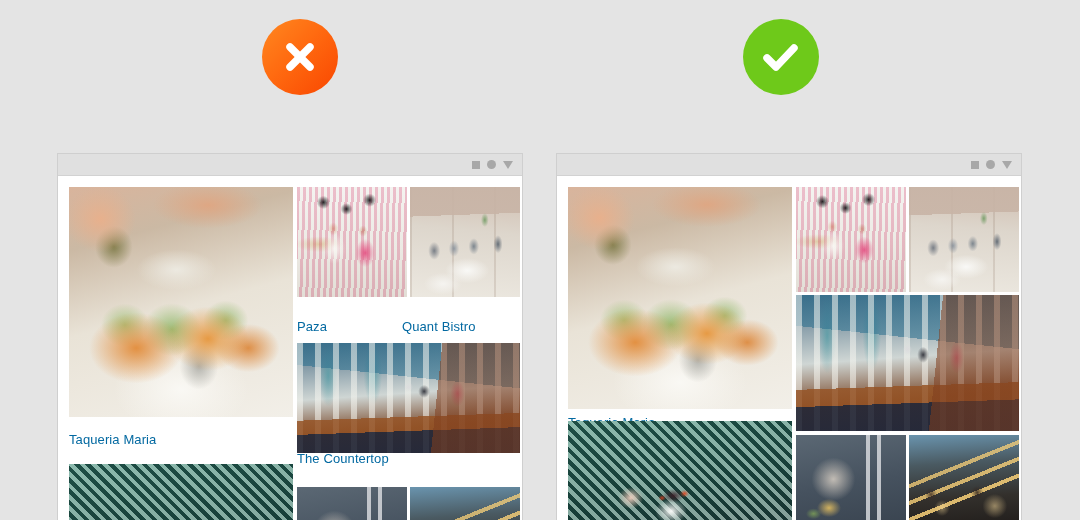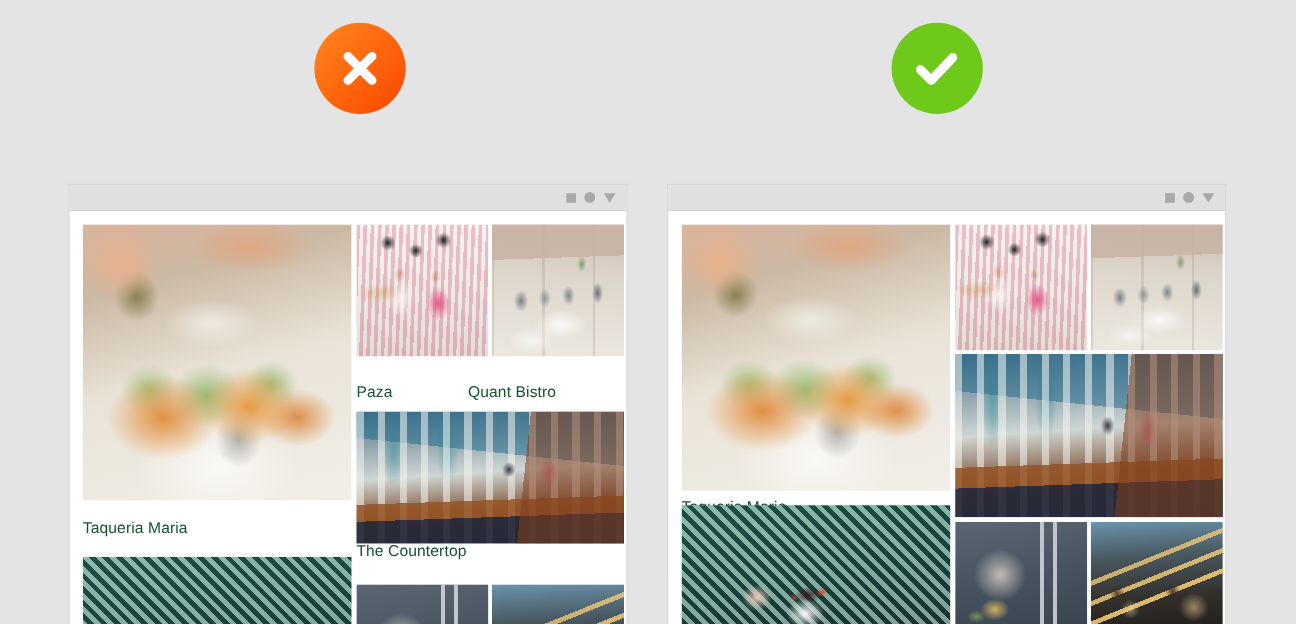--- a/index.html
+++ b/index.html
@@ -90,21 +90,21 @@
   .photo {
     width: 100%;
     height: 100%;
     display: block;
     background-size: cover;
     background-position: center;
     position: relative;
   }
   .caption {
     font-size: 13px;
-    color: #14532d;
+    color: #0369a1;
     font-family: "Liberation Sans", sans-serif;
     white-space: nowrap;
     position: absolute;
     letter-spacing: 0.1px;
   }
   .caption-clipped { overflow: hidden; height: 8px; }
 
   
   .ph-tacos {
     background:
@@ -232,21 +232,21 @@
     <div class="caption" style="left:11px; top:256px;">Taqueria Maria</div>
 
     <div class="tile" style="left:239px; top:11px; width:110px; height:110px;">
       <div class="photo ph-paza"></div>
     </div>
     <div class="caption" style="left:239px; top:143px;">Paza</div>
 
     <div class="tile" style="left:352px; top:11px; width:110px; height:110px;">
       <div class="photo ph-quant"></div>
     </div>
-    <div class="caption" style="left:332px; top:143px;text-align:center;">Quant Bistro</div>
+    <div class="caption" style="left:344px; top:143px;text-align:center;">Quant Bistro</div>
 
     <div class="tile" style="left:239px; top:167px; width:223px; height:110px;">
       <div class="photo ph-counter"></div>
     </div>
     <div class="caption" style="left:239px; top:275px;">The Countertop</div>
 
     <div class="tile" style="left:11px; top:288px; width:224px; height:120px;">
       <div class="photo ph-yogurt"></div>
     </div>
 

